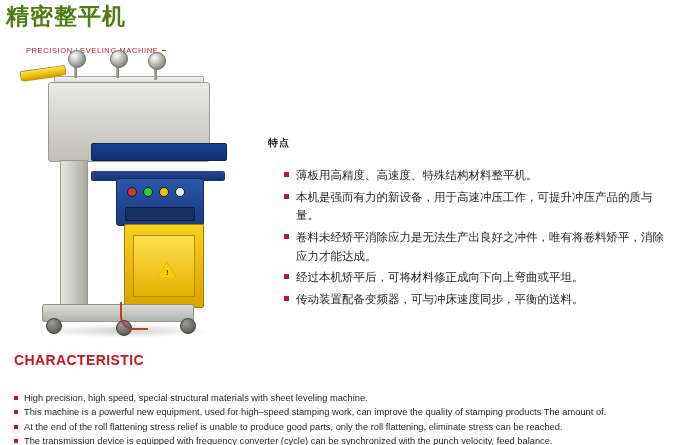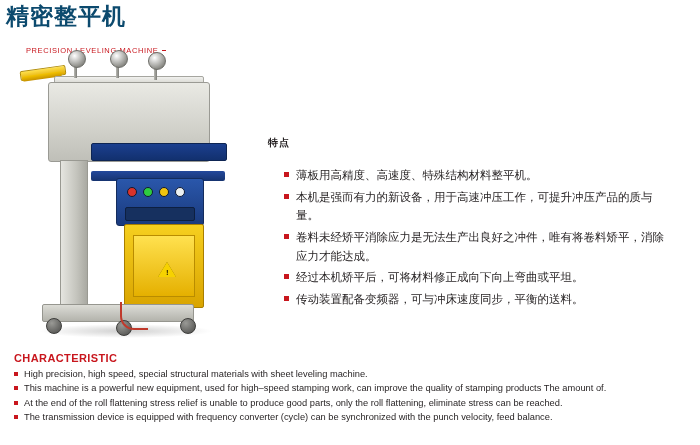--- a/index.html
+++ b/index.html
@@ -19,21 +19,21 @@
   .header {
     position: absolute;
     left: 6px;
     top: 4px;
     width: 160px;
   }
   .title-cn {
     font-family: "DejaVu Sans", sans-serif;
     font-size: 23px;
     font-weight: bold;
-    color: #0c4a6e;
+    color: #4d7c0f;
     letter-spacing: 1px;
     line-height: 1.1;
     white-space: nowrap;
   }
   .title-en-wrap {
     display: flex;
     align-items: center;
     margin-top: 17px;
     padding-left: 20px;
   }
@@ -286,25 +286,25 @@
   }
 
   
   .feat-en {
     position: absolute;
     left: 14px;
     top: 352px;
     width: 676px;
   }
   .feat-en-title {
-    font-size: 11px;
+    font-size: 14px;
     font-weight: bold;
     color: #c8161d;
     letter-spacing: 0.4px;
-    margin-bottom: 3px;
+    margin-bottom: 23px;
   }
   .feat-en ul {
     list-style: none;
     margin: 0;
     padding: 0;
   }
   .feat-en li {
     position: relative;
     padding-left: 10px;
     font-size: 9.3px;

